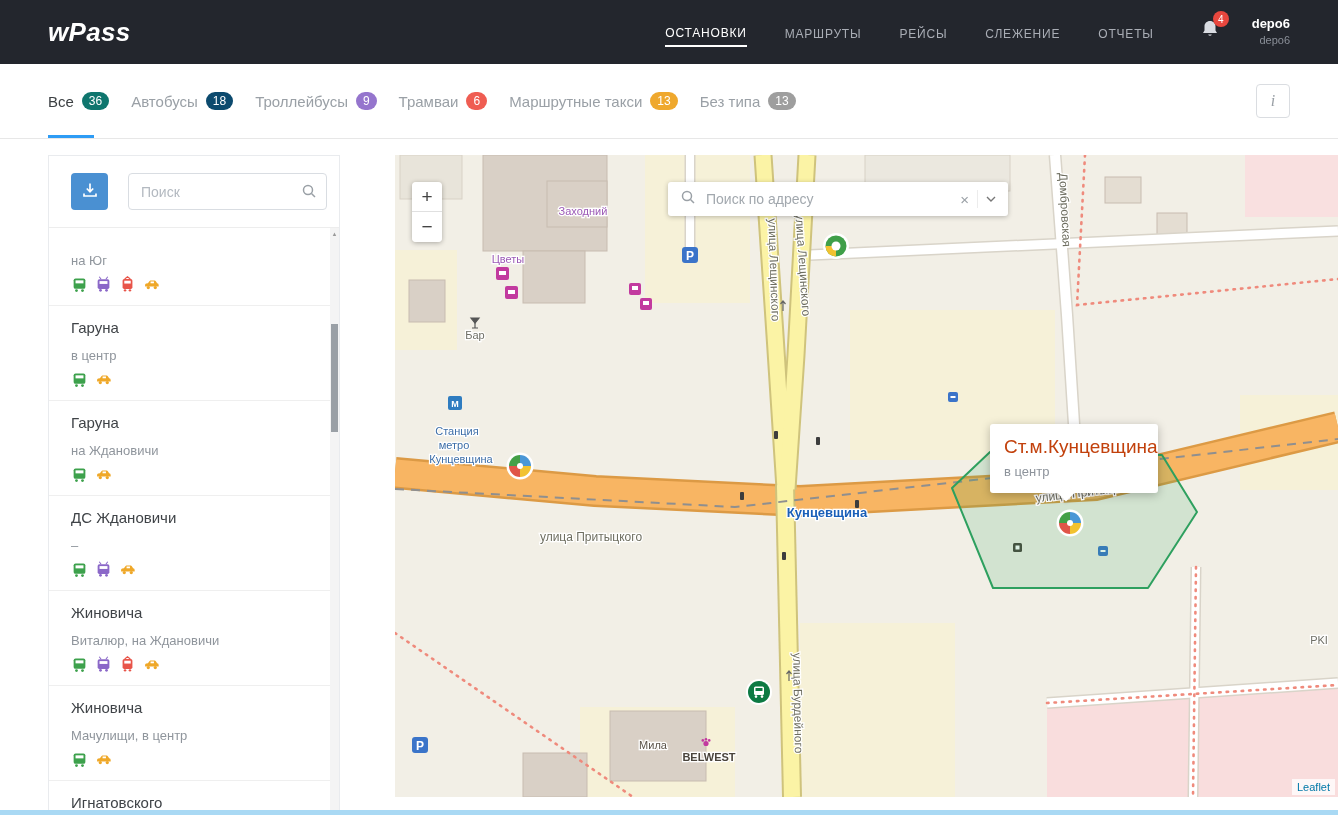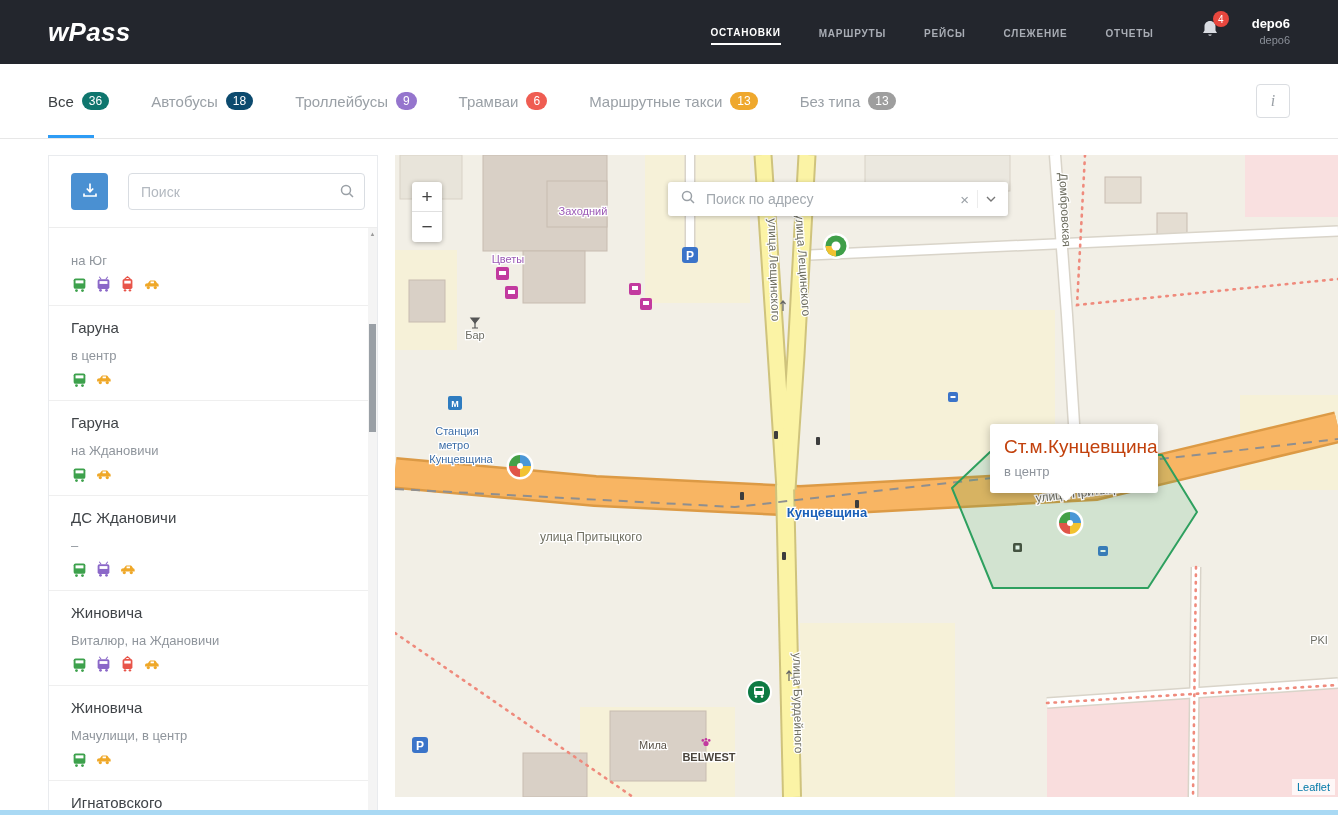--- a/index.html
+++ b/index.html
@@ -5,41 +5,41 @@
   * { box-sizing: border-box; }
   html,body { margin:0; padding:0; }
   body {
     width:1338px; height:815px; position:relative; overflow:hidden;
     font-family:"Liberation Sans", sans-serif; background:#fff;
   }
   
   .topbar { height:64px; background:#23262d; display:flex; align-items:center; padding:0 48px; }
   .logo { color:#fff; font-size:26px; font-weight:600; letter-spacing:.3px;font-style:italic; }
   .main-nav { display:flex; gap:38px; margin-left:auto; align-items:center; }
-  .nav-item { color:#a9adb5; font-size:10px; letter-spacing:.8px; padding:8px 0 5px; cursor:pointer; white-space:nowrap;font-weight:bold; }
+  .nav-item { color:#a9adb5; font-size:12px; letter-spacing:.8px; padding:8px 0 5px; cursor:pointer; white-space:nowrap; }
   .nav-item.active { color:#fff; border-bottom:2px solid #fff; }
   .bell-wrap { position:relative; margin-left:46px; cursor:pointer; }
   .bell-badge { position:absolute; top:-8px; right:-9px; background:#e8473e; color:#fff; font-size:10px;
     width:16px; height:16px; border-radius:50%; display:flex; align-items:center; justify-content:center; }
   .user { margin-left:32px; text-align:right; line-height:1.3; }
   .user-name { color:#fff; font-size:13px; font-weight:bold; }
   .user-org { color:#8a8f98; font-size:11px; }
   
   .filter-bar { height:75px; display:flex; align-items:center; padding:0 48px; border-bottom:1px solid #e7e7e7; background:#fff; }
-  .filter-tabs { display:flex; gap:42px; height:100%; align-items:center; }
+  .filter-tabs { display:flex; gap:22px; height:100%; align-items:center; }
   .ftab { display:flex; align-items:center; gap:8px; font-size:15px; color:#9aa0a6; cursor:pointer; position:relative; height:100%; }
   .ftab.active { color:#3c4043; }
   .ftab.active::after { content:''; position:absolute; bottom:0; left:0; width:46px; height:3px; background:#2e9cf5; }
   .badge { color:#fff; font-size:12px; padding:2px 7px; border-radius:9px; min-width:12px; text-align:center; }
   .info-btn { margin-left:auto; width:34px; height:34px; border:1px solid #dadde1; border-radius:4px; background:#fff;
     color:#9aa0a6; font-size:16px; font-style:italic; font-family:"Liberation Serif", serif; cursor:pointer; }
   
   .content { position:relative; height:676px; }
   
-  .panel { position:absolute; left:48px; top:16px; width:330px; bottom:0; background:#fff;
+  .panel { position:absolute; left:48px; top:16px; width:292px; bottom:0; background:#fff;
     border:1px solid #e9ebee; border-bottom:none; overflow:hidden; }
   .panel-top { display:flex; gap:20px; padding:17px 12px 17px 22px; border-bottom:1px solid #ededed; align-items:center; }
   .dl-btn { width:37px; height:37px; background:#4a90d2; border:none; border-radius:4px; display:flex;
     align-items:center; justify-content:center; cursor:pointer; flex:none; }
   .search-wrap { position:relative; flex:1; }
   .search-wrap input { width:100%; height:37px; border:1px solid #d9dde2; border-radius:4px;
     padding:0 32px 0 12px; font-size:14px; color:#444; outline:none; font-family:inherit; }
   .search-wrap input::placeholder { color:#b3b9c0; }
   .search-wrap .mag { position:absolute; right:10px; top:10px; }
   .stop-row { padding:13px 22px 12px; border-bottom:1px solid #efefef; cursor:pointer; }

